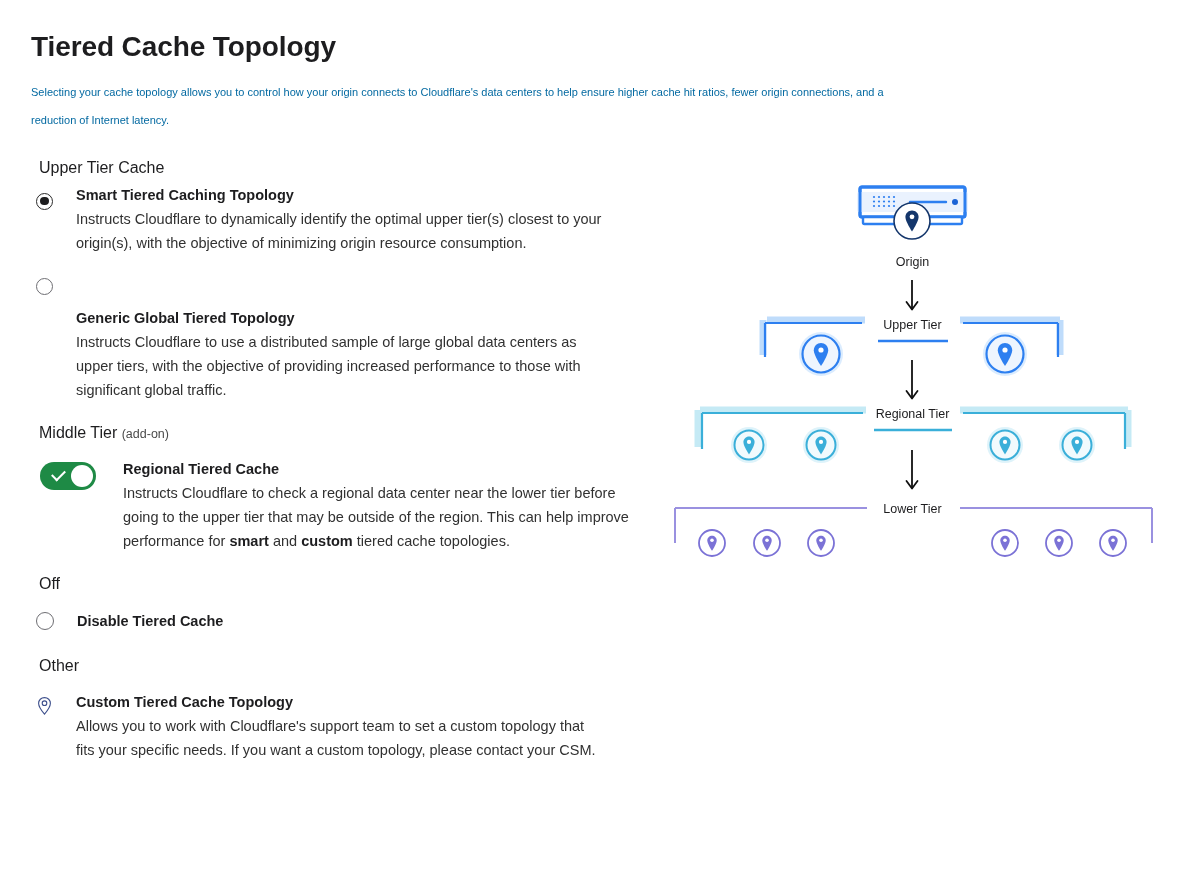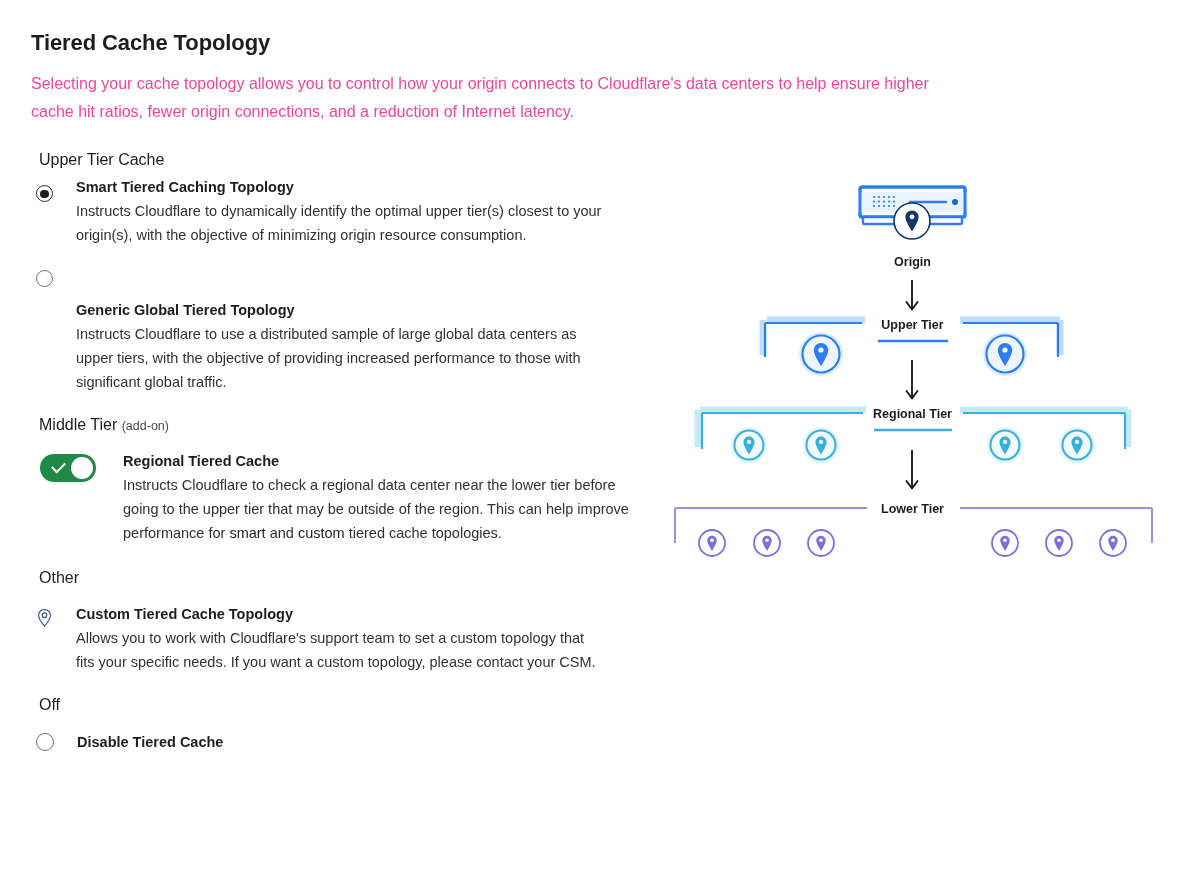--- a/index.html
+++ b/index.html
@@ -18,32 +18,32 @@
 
   
   .left-col {
     position: absolute;
     left: 31px;
     top: 30px;
     width: 620px;
   }
 
   .page-title {
-    font-size: 22px;
+    font-size: 28px;
     font-weight: 600;
     color: #1d1d1f;
     letter-spacing: -0.1px;
     margin: 0 0 14px 0;
     line-height: 1.2;
   }
 
   .page-desc {
-    font-size: 16px;
+    font-size: 11px;
     line-height: 28px;
-    color: #ec4899;
+    color: #0369a1;
     margin: 0;
     width: 900px;
     font-weight: 400;
   }
 
   .section-head {
     font-size: 16px;
     font-weight: 400;
     color: #1d1d1f;
     margin: 8px;
@@ -93,21 +93,21 @@
     line-height: 20px;
     margin: 0 0 2px 0;
   }
   .opt-desc {
     font-size: 14.5px;
     line-height: 24px;
     color: #313131;
     margin: 0;
     font-weight: 400;
   }
-  .opt-desc b { font-weight: normal; color:#1d1d1f; }
+  .opt-desc b { font-weight: bold; color:#1d1d1f; }
 
   
   .toggle {
     width: 56px;
     height: 28px;
     border-radius: 14px;
     background: #1e8a45;
     position: relative;
     flex: 0 0 auto;
     box-sizing: border-box;
@@ -138,21 +138,21 @@
     left: 660px;
     top: 175px;
     width: 510px;
     height: 410px;
   }
   .diagram svg { display:block; }
 
   .tier-label {
     position: absolute;
     font-size: 12.5px;
-    font-weight: bold;
+    font-weight: normal;
     color: #1d1d1f;
     text-align: center;
     white-space: nowrap;
   }
 </style>
 </head>
 <body>
 
 <div class="left-col">
 
@@ -187,48 +187,48 @@
     </div>
 
     <div class="option-row" style="margin-top:17px;">
       <div class="toggle" style="margin-left:9px; margin-top:3px;">
         <span class="tick"></span>
         <span class="knob"></span>
       </div>
       <div class="opt-body" style="margin-left:27px; width:525px;">
         <div class="opt-title">Regional Tiered Cache</div>
         <div class="opt-desc"><span>Instructs Cloudflare to check a regional data center near the lower tier before going to the upper tier that may be outside of the region. This can help improve performance for </span><b>smart</b><span> and </span><b>custom</b><span> tiered cache topologies.</span></div>
+      </div>
+    </div>
+  </div>
+
+  <div style="margin-top:22px;">
+    <div class="section-head">Off</div>
+
+    <div class="option-row" style="margin-top:18px;">
+      <div class="radio" style="margin-left:5px; margin-top:1px; width:18px; height:18px;"></div>
+      <div class="opt-body" style="margin-left:23px;">
+        <div class="opt-title">Disable Tiered Cache</div>
       </div>
     </div>
   </div>
 
   <div style="margin-top:24px;">
     <div class="section-head">Other</div>
 
     <div class="option-row" style="margin-top:17px;">
       <div style="margin-left:5px; margin-top:4px; width:17px; flex:0 0 auto;">
         <svg width="17" height="20" viewBox="0 0 17 20">
           <path d="M8.5 1.6 C5.1 1.6 2.6 4.1 2.6 7.3 C2.6 11.3 8.5 18.2 8.5 18.2 C8.5 18.2 14.4 11.3 14.4 7.3 C14.4 4.1 11.9 1.6 8.5 1.6 Z" fill="none" stroke="#3d4f8c" stroke-width="1.1"></path>
           <circle cx="8.5" cy="7.2" r="2.3" fill="none" stroke="#3d4f8c" stroke-width="1.1"></circle>
         </svg>
       </div>
       <div class="opt-body" style="margin-left:23px; width:530px;">
         <div class="opt-title">Custom Tiered Cache Topology</div>
         <div class="opt-desc">Allows you to work with Cloudflare's support team to set a custom topology that fits your specific needs. If you want a custom topology, please contact your CSM.</div>
-      </div>
-    </div>
-  </div>
-
-  <div style="margin-top:22px;">
-    <div class="section-head">Off</div>
-
-    <div class="option-row" style="margin-top:18px;">
-      <div class="radio" style="margin-left:5px; margin-top:1px; width:18px; height:18px;"></div>
-      <div class="opt-body" style="margin-left:23px;">
-        <div class="opt-title">Disable Tiered Cache</div>
       </div>
     </div>
   </div>
 
 </div>
 
 <div class="diagram">
 
   <svg width="510" height="410" viewBox="0 0 510 410">
 

